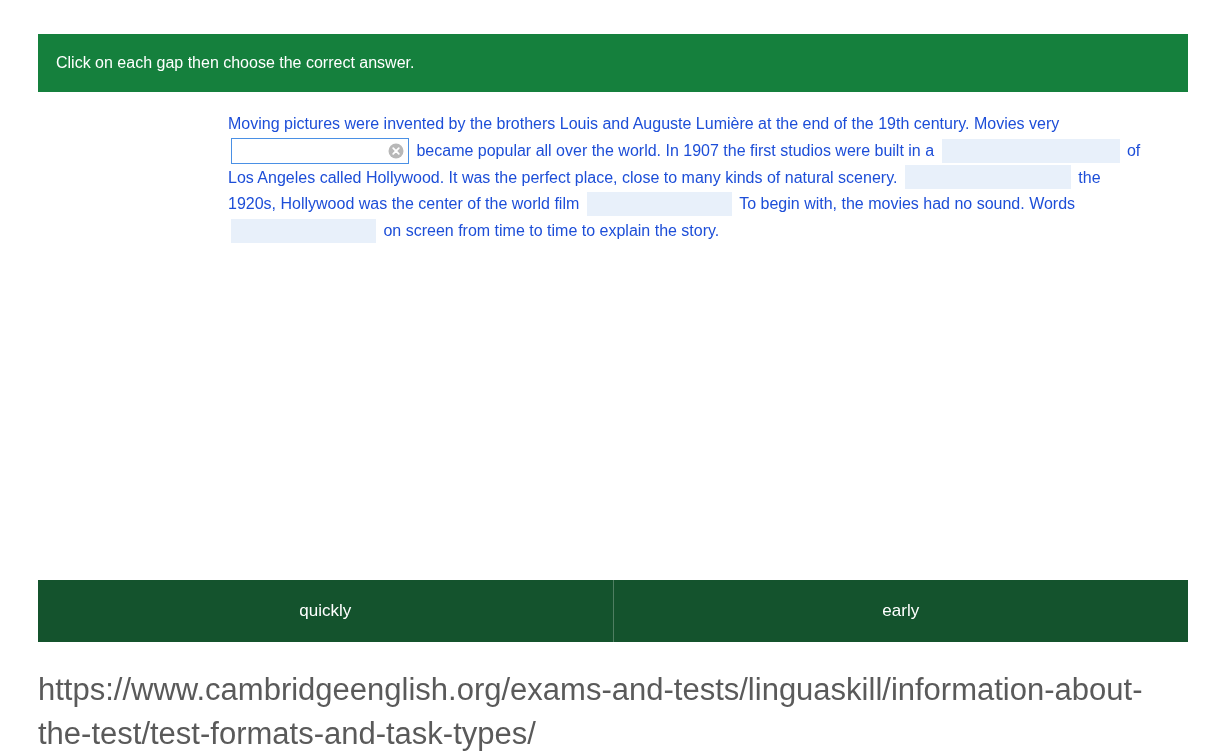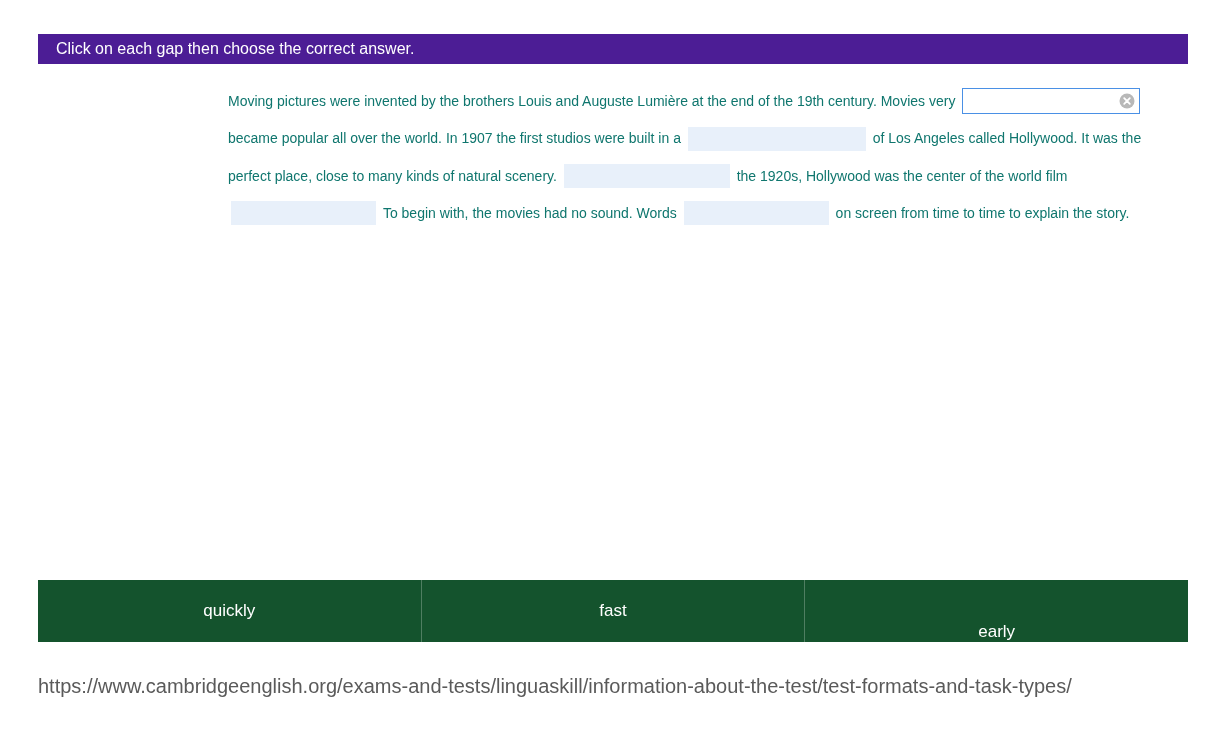--- a/index.html
+++ b/index.html
@@ -11,35 +11,35 @@
       position: relative;
       overflow: hidden;
     }
     .test-area {
       position: absolute;
       left: 38px;
       top: 34px;
       width: 1150px;
     }
     .instruction-bar {
-      background: #4c1d95;
+      background: #15803d;
       color: #ffffff;
       font-size: 16px;
-      padding: 6px 18px;
+      padding: 20px 18px;
       width: 100%;
     }
     .passage-wrap {
       margin-top: 18px;
       margin-left: 190px;
       width: 920px;
     }
     .passage {
-      font-size: 14px;
-      color: #0f766e;
-      line-height: 36px;
+      font-size: 16px;
+      color: #1d4ed8;
+      line-height: 26px;
     }
     .passage .seg {
       vertical-align: middle;
     }
     .gap {
       display: inline-block;
       vertical-align: middle;
       background: #e8f0fa;
       height: 24px;
       margin: 0 3px;
@@ -80,29 +80,29 @@
     .option {
       flex: 1;
       display: flex;
       align-items: center;
       justify-content: center;
       color: #ffffff;
       font-size: 17px;
       border-right: 1px solid rgba(255,255,255,0.25);
       cursor: pointer;
     }
-    .option:last-child { border-right: none; align-items: flex-end; }
+    .option:last-child { border-right: none; }
     .footer-url {
       position: absolute;
       left: 38px;
       top: 668px;
       width: 1110px;
-      font-size: 20px;
+      font-size: 31px;
       color: #5a5a5a;
-      line-height: 37px;
+      line-height: 44px;
       font-family: Arial, Helvetica, sans-serif;
     }
   </style>
 </head>
 <body>
 
 <div class="test-area">
   <div class="instruction-bar">
     <span>Click on each gap then choose the correct answer.</span>
   </div>
@@ -129,20 +129,17 @@
       <span class="seg"> on screen from time to time to explain the story.</span>
     </div>
   </div>
 </div>
 
 <div class="options-bar">
   <div class="option">
       <span>quickly</span>
     </div>
   <div class="option">
-      <span>fast</span>
-    </div>
-  <div class="option">
       <span>early</span>
     </div>
 </div>
 
 <div class="footer-url">https://www.cambridgeenglish.org/exams-and-tests/linguaskill/information-about-the-test/test-formats-and-task-types/</div>
 
 </body></html>

